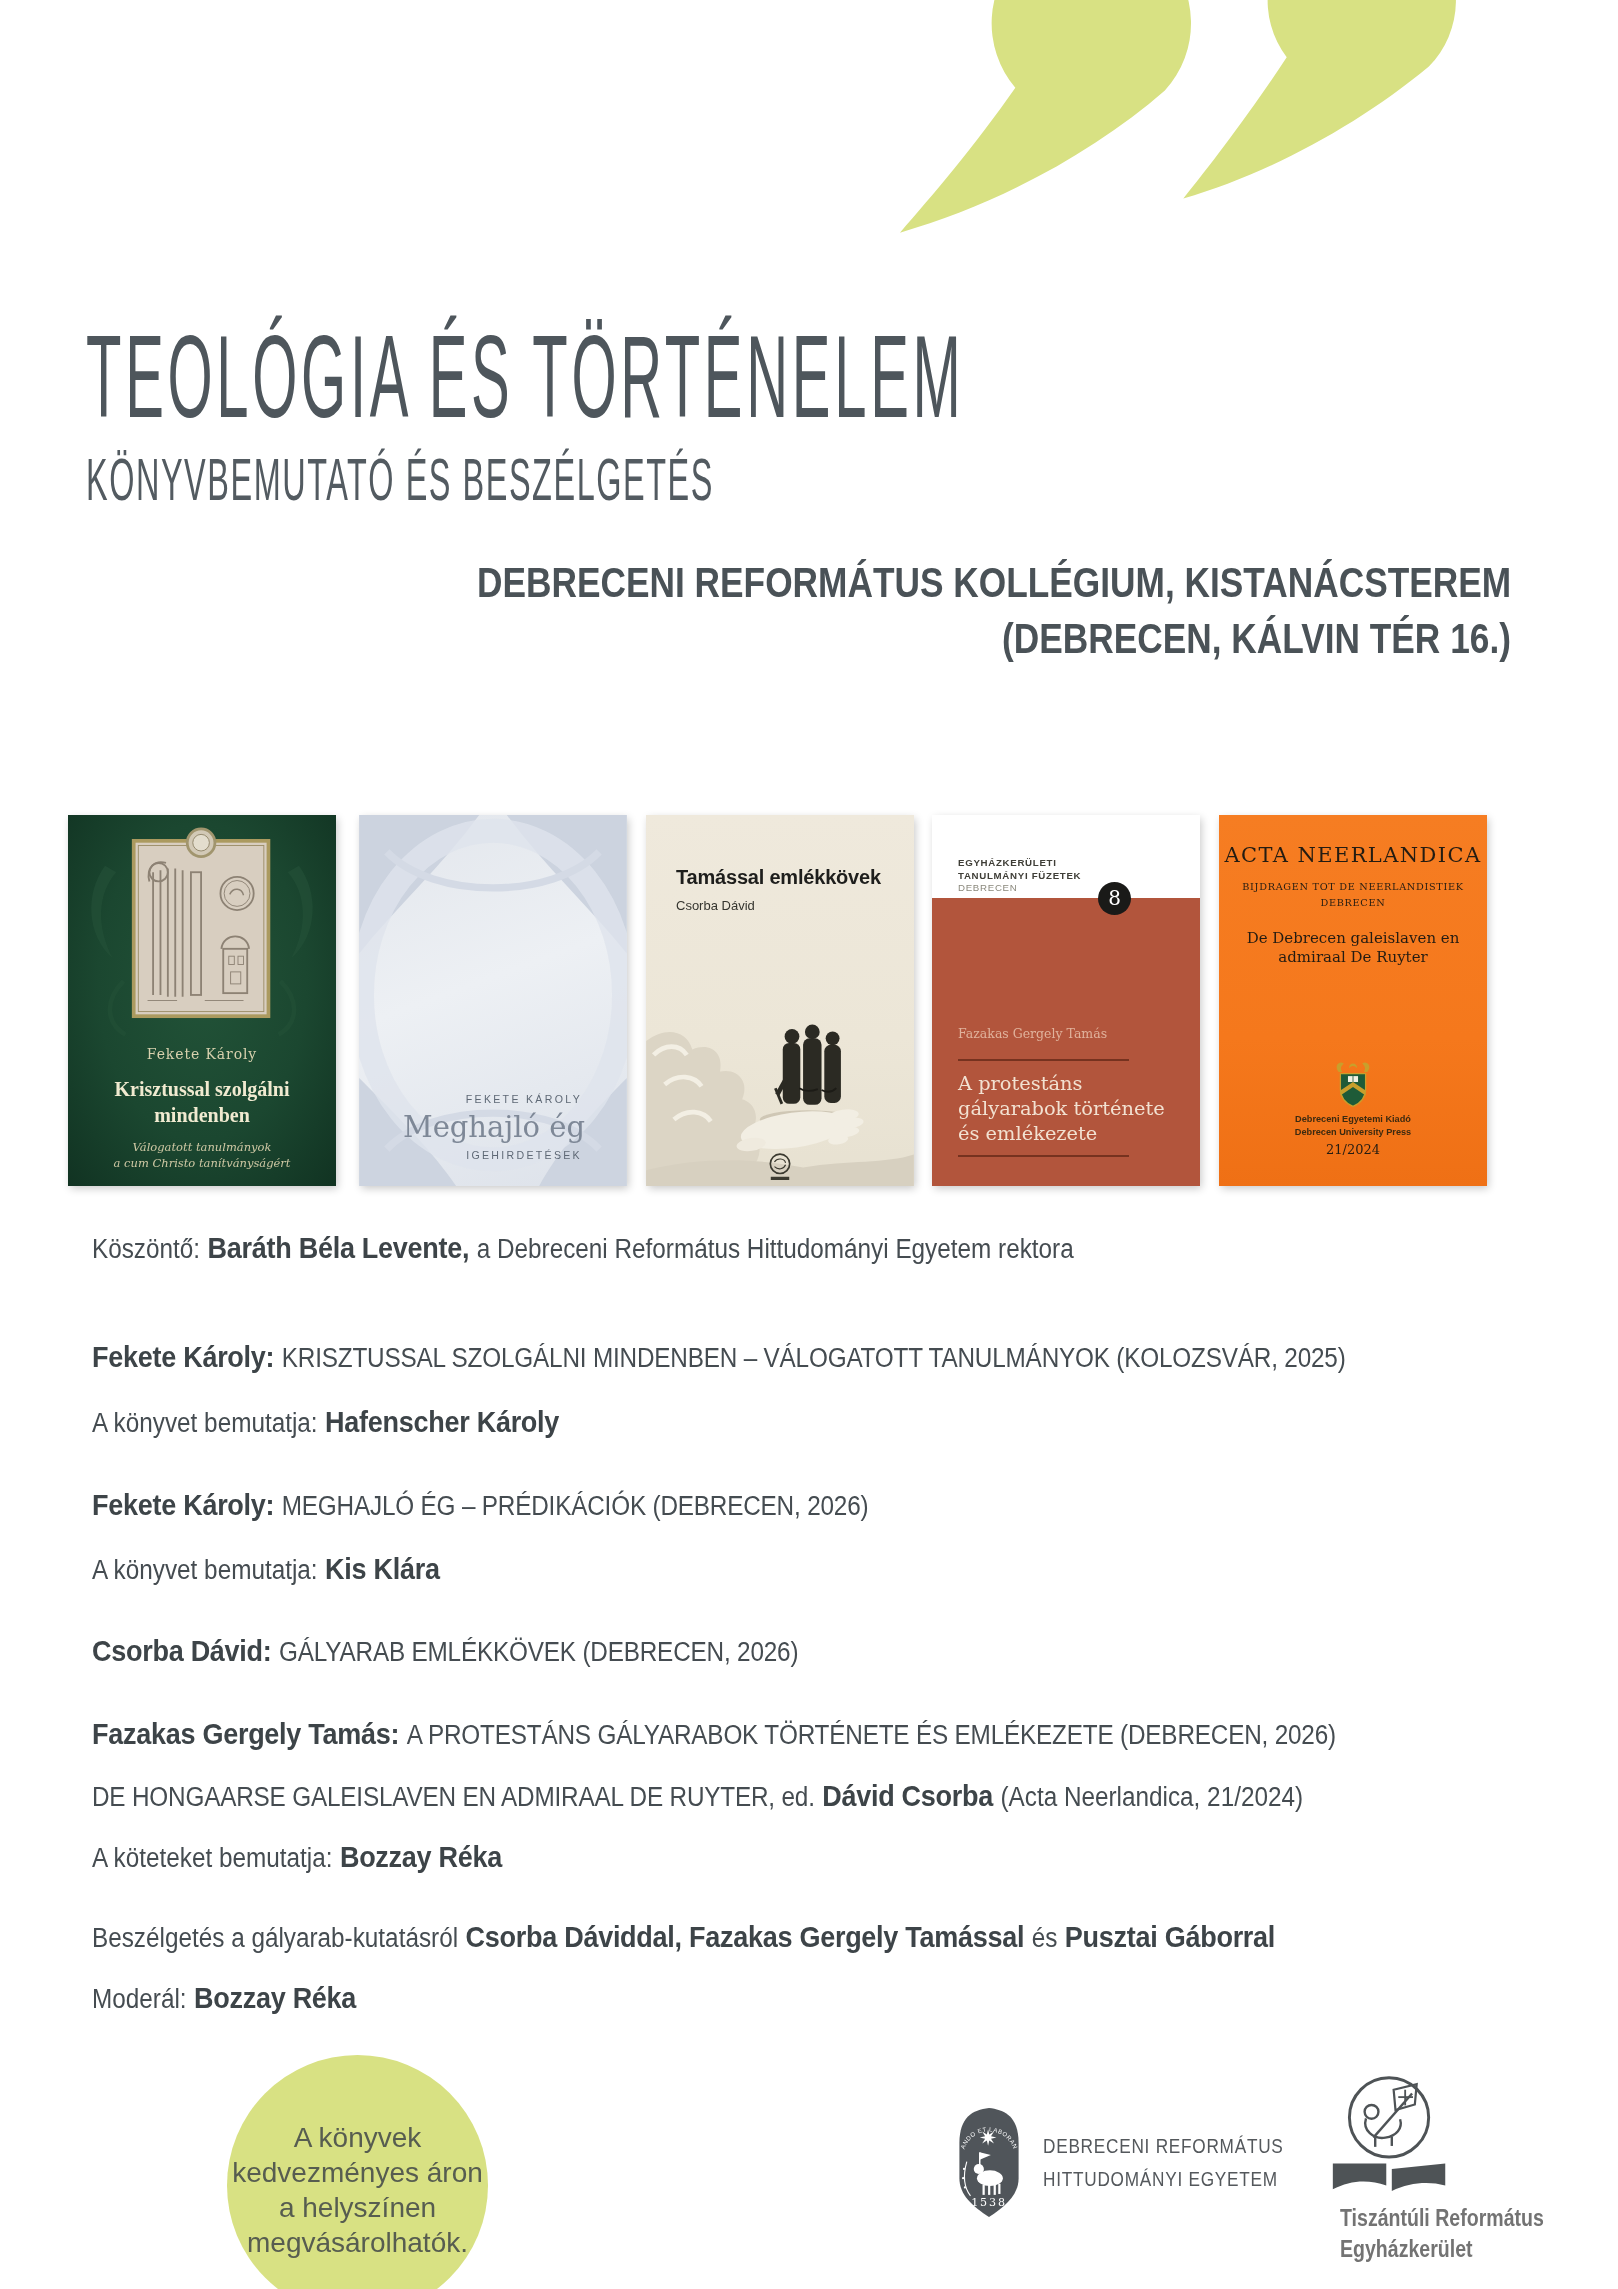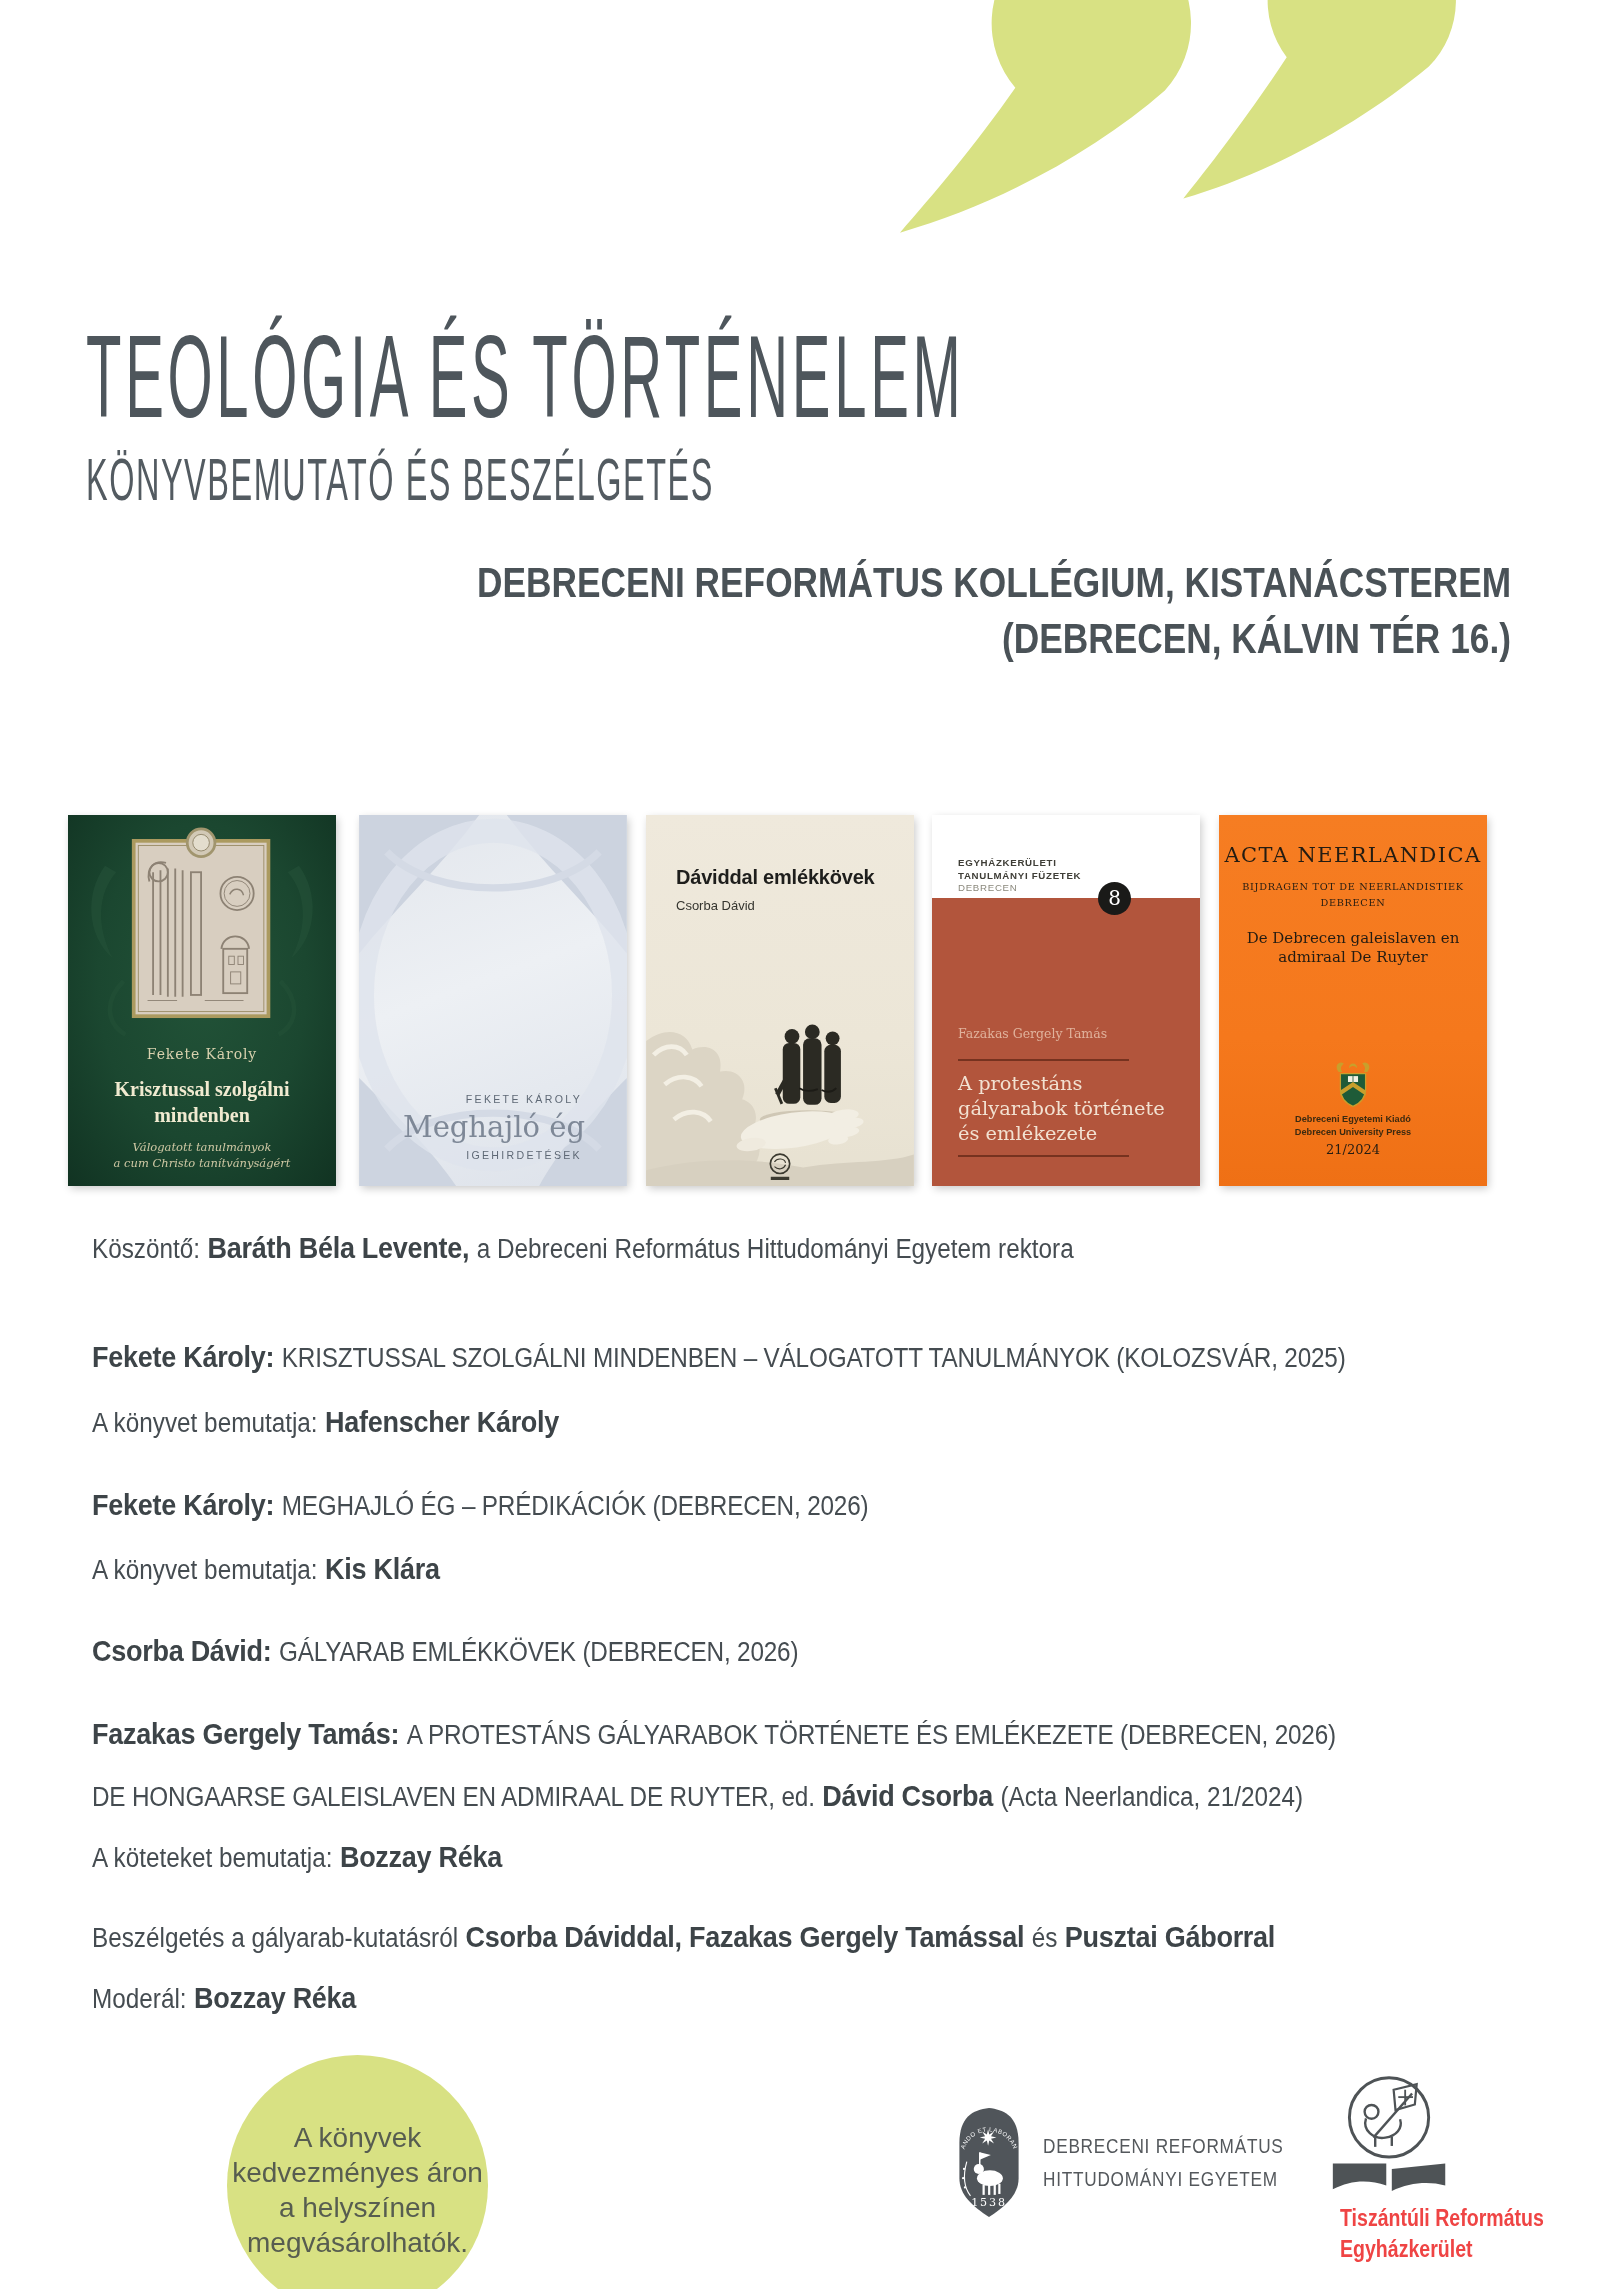--- a/index.html
+++ b/index.html
@@ -67,21 +67,21 @@
   .pname{font-size:30px;font-weight:bold;color:#3d4448;letter-spacing:-0.3px;margin-right:8.3px;}
   .pname.nm0{margin-right:0;}
   .pcaps{font-size:27px;letter-spacing:-0.2px;color:#454c51;margin-right:8.3px;}
   .pcaps.nm0{margin-right:0;}
 
   
   #note{left:227px;top:2055px;width:261px;height:261px;border-radius:50%;background:#d8e183;}
   #note .txt{position:absolute;left:0;top:65px;width:100%;text-align:center;font-size:28px;line-height:35px;color:#575d50;}
   .drhe-text{left:1043px;top:2129px;font-size:21px;line-height:33px;color:#54585c;}
   .drhe-text .cx{transform:scaleX(.82);letter-spacing:0.9px;}
-  .ttre-text{left:1340px;top:2203px;font-size:23px;line-height:31px;font-weight:bold;color:#ef4444;}
+  .ttre-text{left:1340px;top:2203px;font-size:23px;line-height:31px;font-weight:bold;color:#737373;}
   .ttre-text .cx{transform:scaleX(.85);}
 </style>
 </head>
 <body>
 
 <svg id="quotes" class="abs" viewBox="0 0 1754 262" width="1619" height="242">
   <path d="M 975,252 C 1010,212 1056,158 1100,95 A 108,108 0 1 1 1262,98 C 1185,165 1080,222 975,252 Z" fill="#d8e183"></path>
   <path d="M 1282,215 C 1312,178 1356,120 1394,62 A 102,102 0 1 1 1548,72 C 1472,135 1375,188 1282,215 Z" fill="#d8e183"></path>
 </svg>
 
@@ -173,21 +173,21 @@
       <circle cx="202" cy="242" r="7.5"></circle>
         <rect x="193" y="249" width="18" height="63" rx="7"></rect>
       <path d="M152,285 L142,303" stroke="#2b2a23" stroke-width="5"></path>
       <path d="M140,296 L147,313" stroke="#2b2a23" stroke-width="3"></path>
     </g>
     <path d="M166,296 C172,300 178,300 186,297 M190,298 C196,301 202,300 206,296" stroke="#1c1b16" stroke-width="2" fill="none"></path>
     <circle cx="145" cy="378" r="10.5" fill="none" stroke="#3a392f" stroke-width="1.8"></circle>
     <path d="M139,376 C142,371 150,372 151,377 M139,381 C143,385 149,384 151,379" stroke="#3a392f" stroke-width="1.2" fill="none"></path>
     <rect x="135" y="392" width="20" height="3.5" fill="#3a392f"></rect>
   </svg>
-  <div class="bktxt bk3-title">Dáviddal emlékkövek</div>
+  <div class="bktxt bk3-title">Tamással emlékkövek</div>
   <div class="bktxt bk3-author">Csorba Dávid</div>
 </div>
 
 <div id="bk4" class="book">
   <div class="bk4-band"></div>
   <div class="bktxt bk4-series">
     <div>EGYHÁZKERÜLETI</div>
     <div>TANULMÁNYI FÜZETEK</div>
     <div class="dim">DEBRECEN</div>
   </div>

